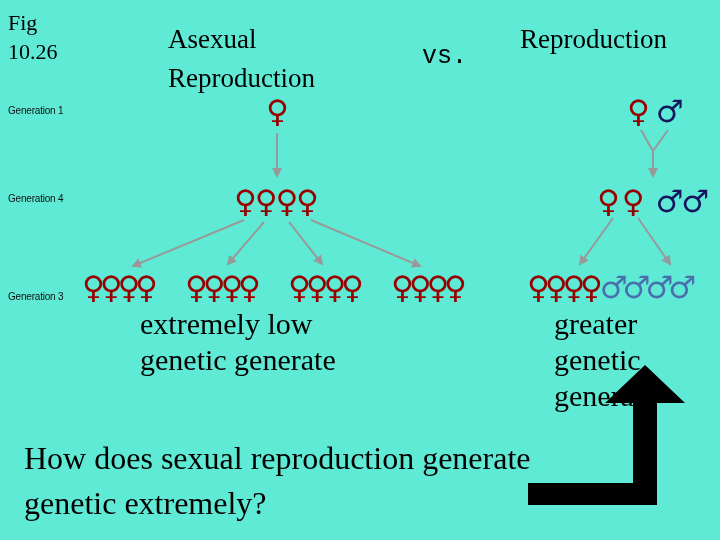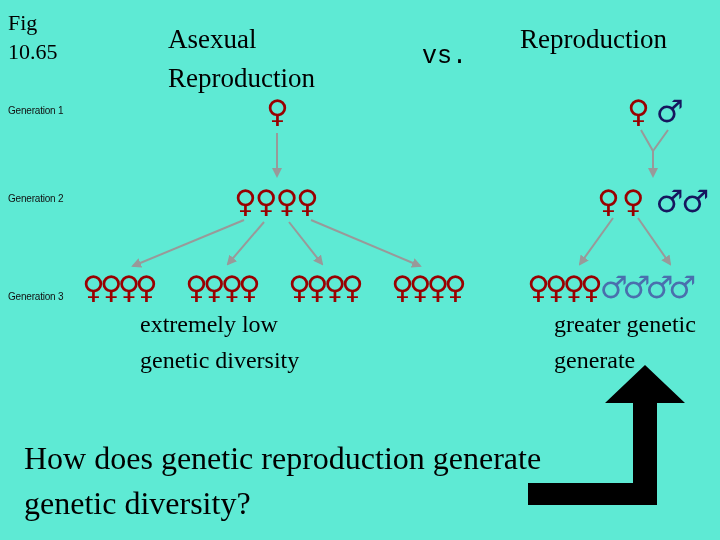--- a/index.html
+++ b/index.html
@@ -21,21 +21,21 @@
   .genlabel.g1{top:105px;} .genlabel.g2{top:193px;} .genlabel.g3{top:291px;}
   .sym{
     position:absolute;font-family:"DejaVu Sans",sans-serif;font-weight:bold;
     font-size:31px;line-height:31px;white-space:nowrap;display:flex;align-items:flex-start;
   }
   .f{color:#990000;}
   .m-dark{color:#16165e;}
   .m-light{color:#4a6fad;}
   .ls-tight{letter-spacing:-5px;}
   .ls-med{letter-spacing:-2px;}
-  .caption{position:absolute;font-size:24px;line-height:36px;}
+  .caption{position:absolute;font-size:30px;line-height:36px;}
   .caption.asexual{left:140px;top:306px;}
   .caption.sexual{left:554px;top:306px;}
   .question{position:absolute;left:24px;top:436px;font-size:32px;line-height:45px;}
   svg.layer{position:absolute;left:0;top:0;width:720px;height:540px;pointer-events:none;}
 </style>
 </head>
 <body>
 
 <div id="slide">
 
@@ -54,34 +54,34 @@
       <line x1="289" y1="222" x2="322" y2="264" marker-end="url(#ah)"></line>
       <line x1="311" y1="220" x2="420" y2="266" marker-end="url(#ah)"></line>
       <line x1="613" y1="218" x2="580" y2="264" marker-end="url(#ah)"></line>
       <line x1="638" y1="218" x2="670" y2="264" marker-end="url(#ah)"></line>
     </g>
     <polygon fill="#000000" points="528,483 633,483 633,403 605,403 645,365 685,403 657,403 657,505 528,505"></polygon>
   </svg>
 
   <div class="fig-label serif">
     <div>Fig</div>
-    <div>10.65</div>
+    <div>10.26</div>
   </div>
 
   <div class="title asexual serif">
     <div>Asexual</div>
     <div>Reproduction</div>
   </div>
   <div class="vs serif">vs.</div>
   <div class="title sexual serif">
     <div>Reproduction</div>
   </div>
 
   <div class="genlabel g1">Generation 1</div>
-  <div class="genlabel g2">Generation 2</div>
+  <div class="genlabel g2">Generation 4</div>
   <div class="genlabel g3">Generation 3</div>
 
   <div class="sym f" style="left:266px;top:96px;">♀</div>
   <div class="sym f ls-med" style="left:234px;top:186px;">♀♀♀♀</div>
   <div class="sym f ls-tight" style="left:82px;top:272px;">♀♀♀♀</div>
   <div class="sym f ls-tight" style="left:185px;top:272px;">♀♀♀♀</div>
   <div class="sym f ls-tight" style="left:288px;top:272px;">♀♀♀♀</div>
   <div class="sym f ls-tight" style="left:391px;top:272px;">♀♀♀♀</div>
 
   <div class="sym" style="left:627px;top:96px;gap:6px;">
@@ -92,25 +92,25 @@
     <span class="f" style="letter-spacing:2px;">♀♀</span>
     <span class="m-dark ls-med">♂♂</span>
   </div>
   <div class="sym" style="left:527px;top:272px;gap:2px;">
     <span class="f ls-tight">♀♀♀♀</span>
     <span class="m-light ls-tight">♂♂♂♂</span>
   </div>
 
   <div class="caption asexual serif">
     <div>extremely low</div>
-    <div>genetic diversity</div>
+    <div>genetic generate</div>
   </div>
   <div class="caption sexual serif">
     <div>greater genetic</div>
     <div>generate</div>
   </div>
 
   <div class="question serif">
-    <div>How does genetic reproduction generate</div>
-    <div>genetic diversity?</div>
+    <div>How does sexual reproduction generate</div>
+    <div>genetic extremely?</div>
   </div>
 
 </div>
 
 </body></html>

